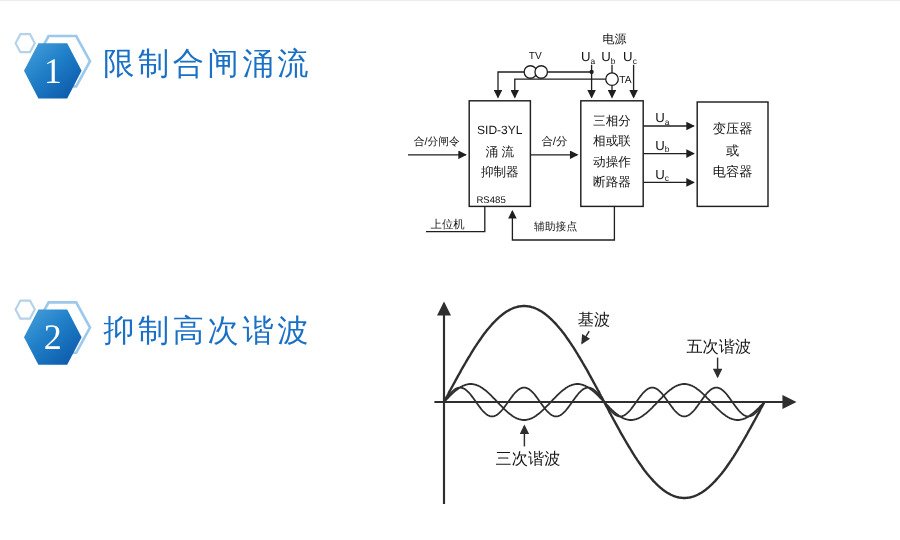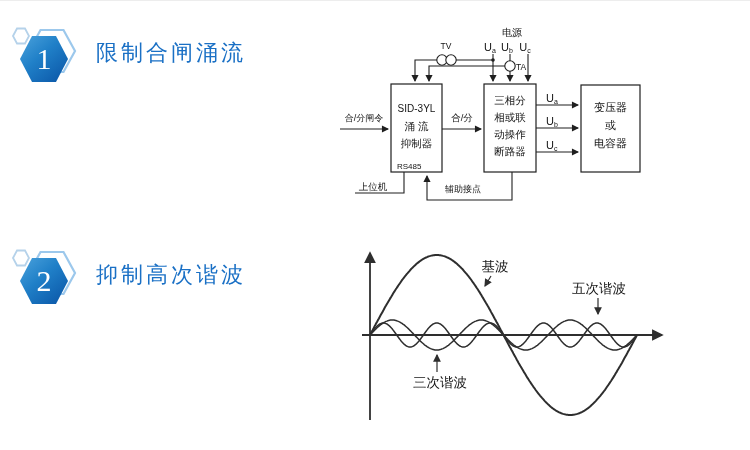--- a/index.html
+++ b/index.html
@@ -5,21 +5,21 @@
   html,body{margin:0;padding:0;}
   body{
     width:750px;height:450px;background:#ffffff;position:relative;overflow:hidden;
     font-family:"Liberation Sans",sans-serif;
   }
   .topline{position:absolute;top:0;left:0;width:750px;height:1px;background:#ededed;}
   .badge{position:absolute;width:72px;height:66px;}
   .badge-1{left:8px;top:24px;}
   .badge-2{left:8px;top:246px;}
   .section-title{
-    position:absolute;left:96px;font-size:22px;line-height:30px;
+    position:absolute;left:86px;font-size:26px;line-height:30px;
     color:#1a70c5;letter-spacing:3px;white-space:nowrap;
   }
   .title-1{top:38px;}
   .title-2{top:260px;}
   .diagram{position:absolute;}
   #blockSvg{left:335px;top:18px;}
   #waveSvg{left:345px;top:240px;}
   svg text{font-family:"Liberation Sans",sans-serif;fill:#141414;}
   .badge-num{font-family:"Liberation Serif",serif;fill:#ffffff;}
 </style>

